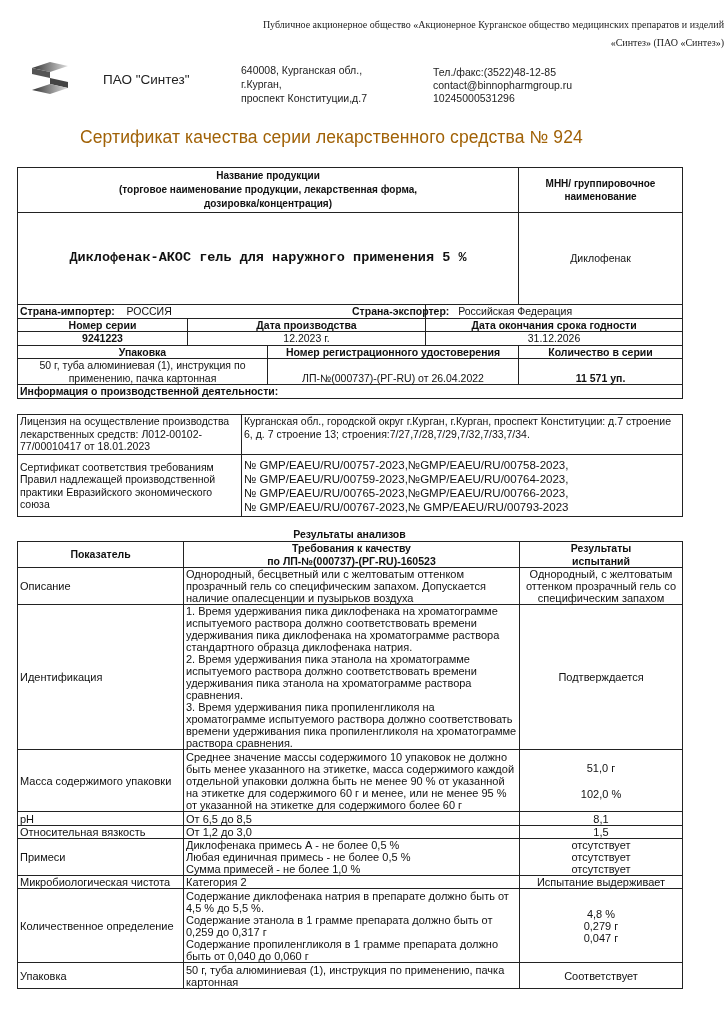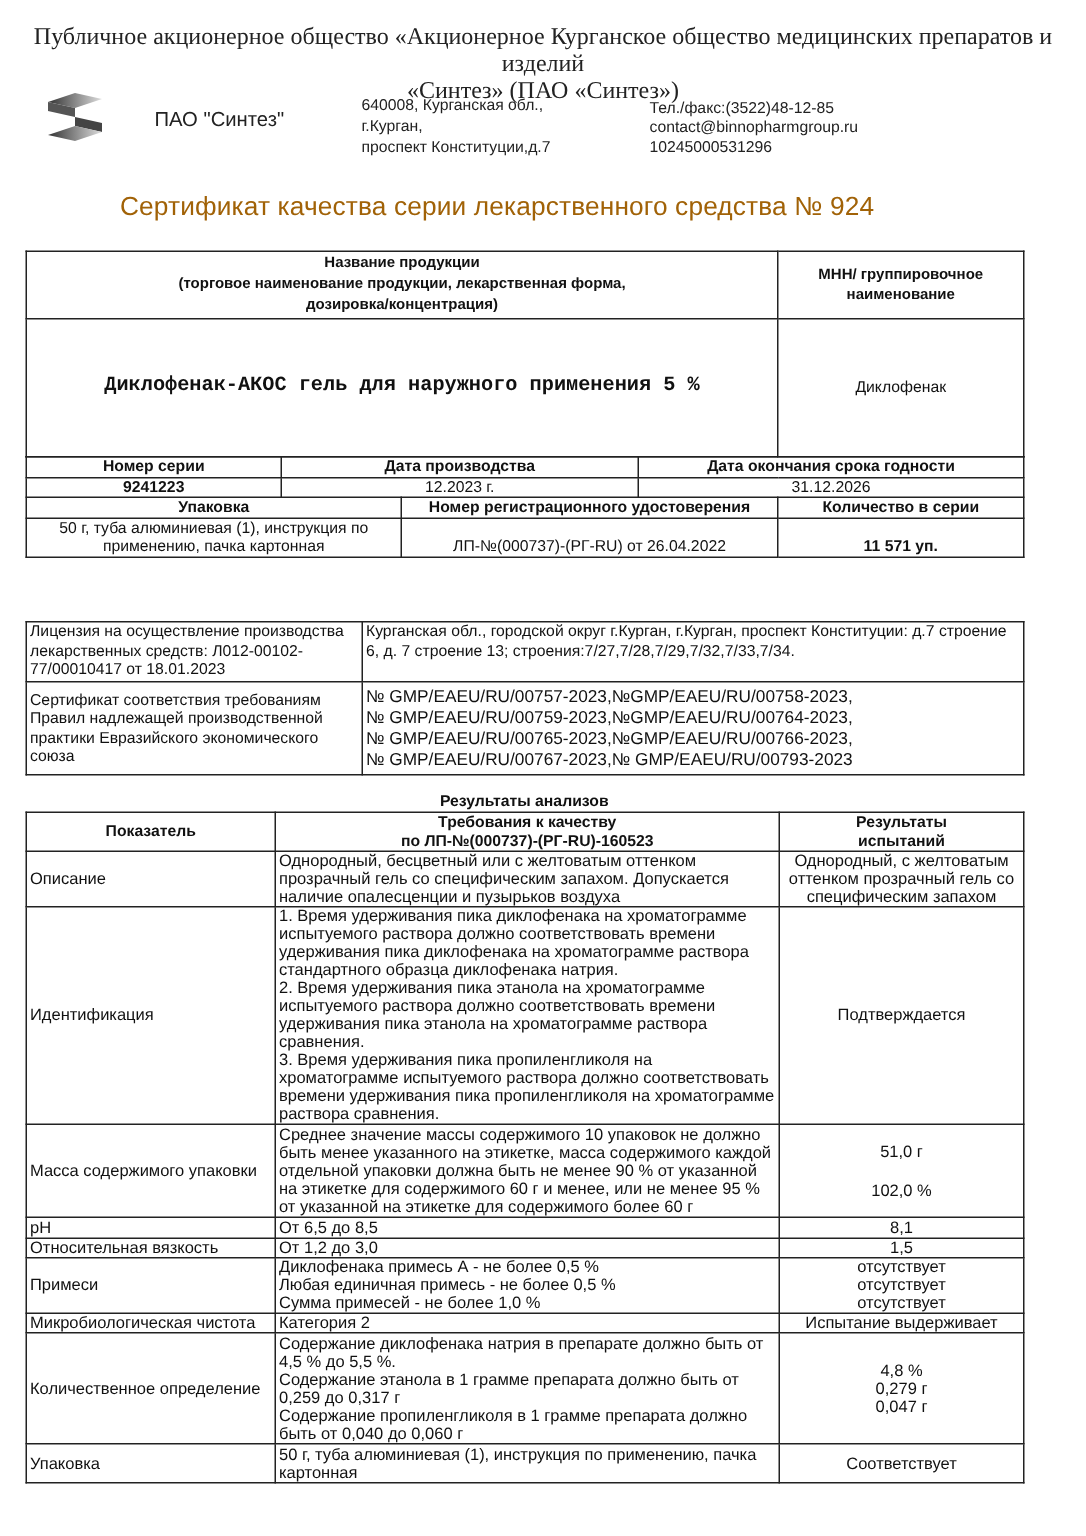--- a/index.html
+++ b/index.html
@@ -1,17 +1,17 @@
 <!DOCTYPE html>
 <html><head>
 <meta charset="utf-8">
 <style>
   html,body{margin:0;padding:0;background:#fff;}
   body{width:724px;height:1024px;position:relative;overflow:hidden;font-family:"Liberation Sans",sans-serif;color:#111;}
-  .org{position:absolute;top:16px;left:0;width:724px;text-align:center;font-family:"Liberation Serif",serif;font-size:16px;line-height:18px;color:#222;}
+  .org{position:absolute;top:16px;left:0;width:724px;text-align:right;font-family:"Liberation Serif",serif;font-size:10px;line-height:18px;color:#222;}
   .logo{position:absolute;left:28px;top:60px;width:44px;height:36px;}
   .company{position:absolute;left:103px;top:72px;font-size:13.5px;color:#222;}
   .addr{position:absolute;left:241px;top:63px;font-size:10.5px;line-height:14px;color:#222;}
   .contact{position:absolute;left:433px;top:66px;font-size:10.5px;line-height:13px;color:#222;}
   .title{position:absolute;left:80px;top:127px;font-size:17.5px;color:#a16207;letter-spacing:0.1px;}
   table{border-collapse:collapse;position:absolute;left:17px;table-layout:fixed;}
   td,th{border:1px solid #222;padding:0 2px;font-size:10.5px;line-height:12.5px;vertical-align:middle;}
   th{font-weight:bold;}
   .c{text-align:center;}
   .b{font-weight:bold;}
@@ -83,39 +83,46 @@
 
 <table class="t2">
   <colgroup>
       <col style="width:170px">
       <col style="width:80px">
       <col style="width:158px">
       <col style="width:93px">
       <col style="width:164px">
     </colgroup>
   <tbody>
+      <tr style="height:13px">
+    <td colspan="3"><span class="b">Страна-импортер:</span>&nbsp;&nbsp;&nbsp;&nbsp;<span>РОССИЯ</span></td>
+    <td colspan="2" style="position:relative;left:0"><span class="b" style="margin-left:-76px">Страна-экспортер:</span>&nbsp;&nbsp;&nbsp;<span>Российская Федерация</span></td>
+  </tr>
   <tr style="height:13px">
     <td class="c b">Номер серии</td>
     <td colspan="2" class="c b">Дата производства</td>
     <td colspan="2" class="c b">Дата окончания срока годности</td>
   </tr>
   <tr style="height:13px">
     <td class="c b">9241223</td>
     <td colspan="2" class="c">12.2023 г.</td>
     <td colspan="2" class="c">31.12.2026</td>
   </tr>
   <tr style="height:13px">
     <td colspan="2" class="c b">Упаковка</td>
     <td colspan="2" class="c b">Номер регистрационного удостоверения</td>
     <td class="c b">Количество в серии</td>
   </tr>
   <tr style="height:26px">
     <td colspan="2" class="c" style="padding:0 20px">50 г, туба алюминиевая (1), инструкция по применению, пачка картонная</td>
     <td colspan="2" class="c" style="vertical-align:bottom">ЛП-№(000737)-(РГ-RU) от 26.04.2022</td>
     <td class="c b" style="vertical-align:bottom">11 571 уп.</td>
+  </tr>
+  <tr style="height:13px">
+    <td colspan="5" class="b">Информация о производственной деятельности:</td>
   </tr>
 </tbody>
   </table>
 
 <table class="t2" style="top:414px">
   <colgroup>
       <col style="width:224px">
       <col style="width:441px">
     </colgroup>
   <tbody>

